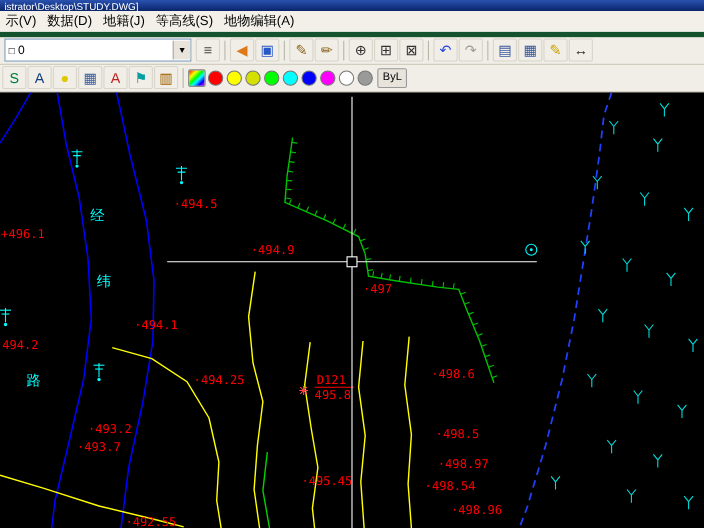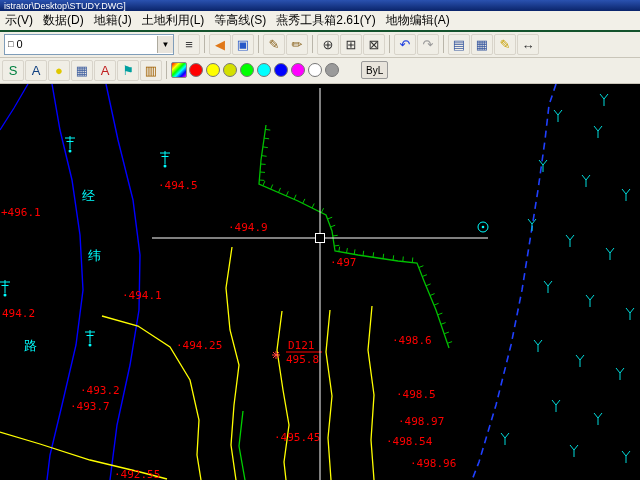--- a/index.html
+++ b/index.html
@@ -8,21 +8,21 @@
     font-family:"Liberation Sans",sans-serif;
     background:#ece9d8;
   }
   .app{width:640px;height:480px;display:flex;flex-direction:column;}
   .titlebar{
     height:11px;background:linear-gradient(#2a52b0,#0a246a);
     color:#fff;font-size:9px;line-height:12px;padding-left:4px;
     white-space:nowrap;overflow:hidden;
   }
   .menubar{
-    height:20px;background:#f2f0e8;border-bottom:2px solid #14532d;
+    height:20px;background:#f2f0e8;border-bottom:5px solid #14532d;
     display:flex;align-items:center;font-size:12px;white-space:nowrap;overflow:hidden;
   }
   .menubar span{padding:1px 5px;cursor:default;}
   .toolbar{
     height:26px;background:#f0eee6;border-bottom:1px solid #c9c5b9;
     display:flex;align-items:center;gap:1px;padding:0 2px;white-space:nowrap;overflow:hidden;
   }
   .tbtn{
     display:flex;align-items:center;justify-content:center;
     width:22px;height:21px;padding:0;line-height:1;
@@ -42,44 +42,42 @@
   }
   .rainbow{
     width:16px;height:16px;border:1px solid #888;border-radius:2px;padding:0;cursor:pointer;
     background:linear-gradient(135deg,#f00 0%,#ff0 25%,#0f0 45%,#0ff 60%,#00f 80%,#f0f 100%);
   }
   .pswatch{
     width:14px;height:14px;border-radius:50%;border:1px solid #777;
     padding:0;margin:0 1px;cursor:pointer;flex:0 0 auto;
   }
   .bylbtn{
-    height:18px;font-size:10px;padding:0 4px;margin-left:20px;
+    height:18px;font-size:10px;padding:0 4px;margin-left:2px;
     border:1px solid #999;border-radius:2px;background:#e8e4dc;cursor:pointer;
   }
   .canvas{
     position:relative;width:640px;height:396px;background:#000;flex:0 0 auto;cursor:none;
   }
   .canvas svg{display:block;}
 </style>
 </head>
 <body>
 
 <div class="app">
 
   <div class="titlebar">
     <span>istrator\Desktop\STUDY.DWG]</span>
   </div>
 
   <div class="menubar" id="menubar">
       <span>示(V)</span>
       <span>数据(D)</span>
       <span>地籍(J)</span>
-      <span>土地利用(L)</span>
       <span>等高线(S)</span>
-      <span>燕秀工具箱2.61(Y)</span>
       <span>地物编辑(A)</span>
     </div>
 
   <div class="toolbar" id="toolbar1">
     <div class="combo">
       <span class="swatch">□</span>
       <span class="val">0</span>
       <span class="arrow">▼</span>
     </div>
   <button class="tbtn" style="color: rgb(64, 64, 64);">≡</button>

